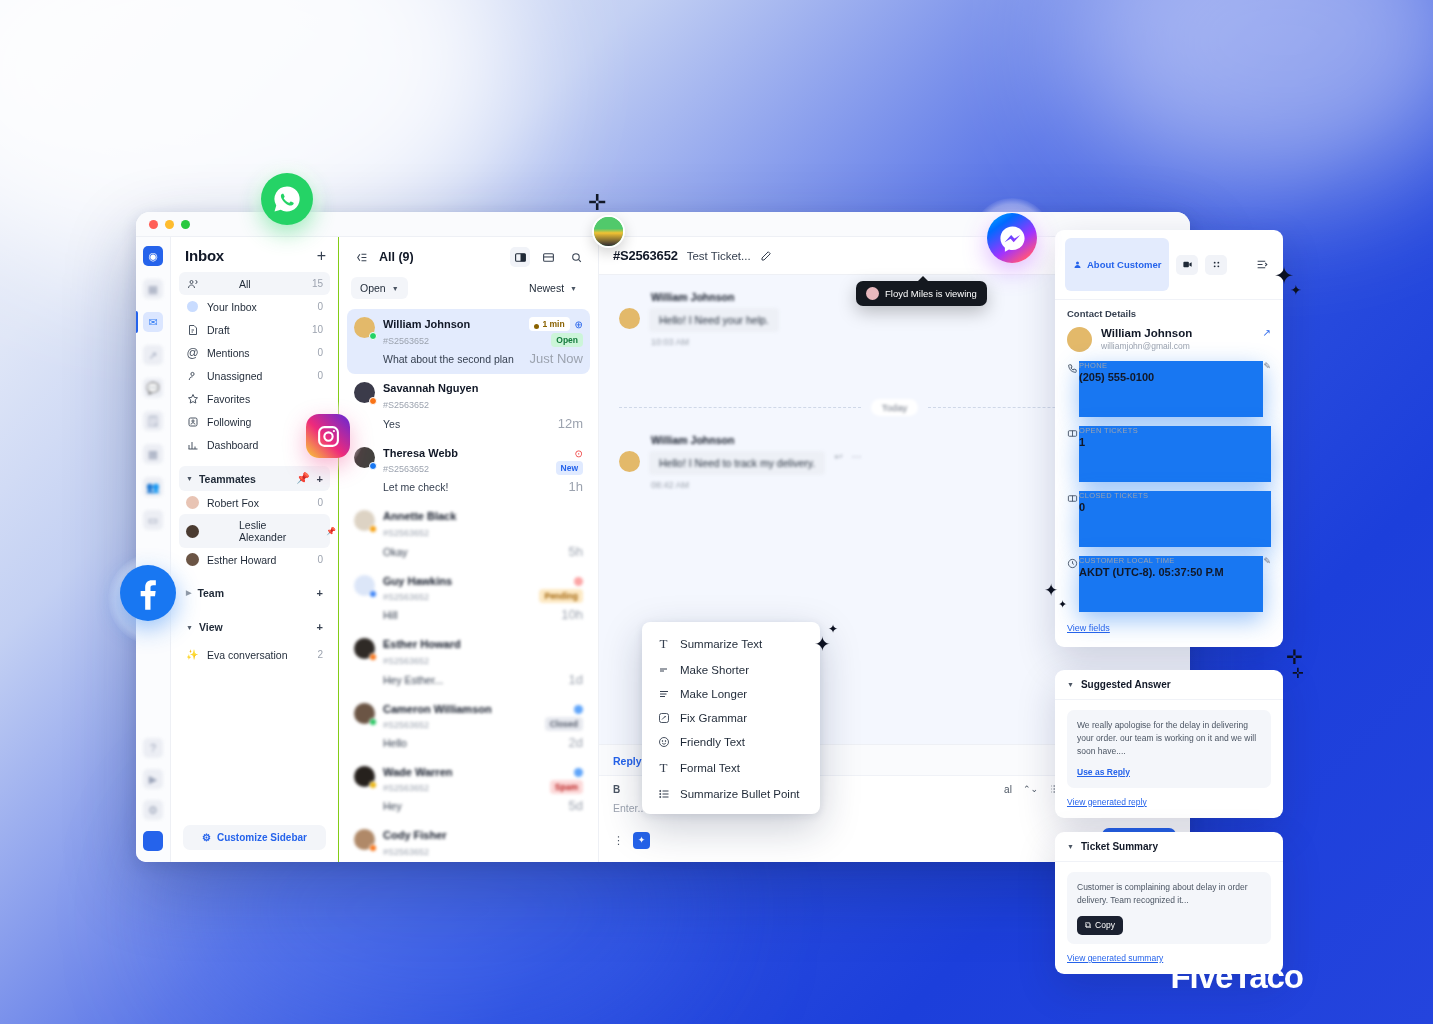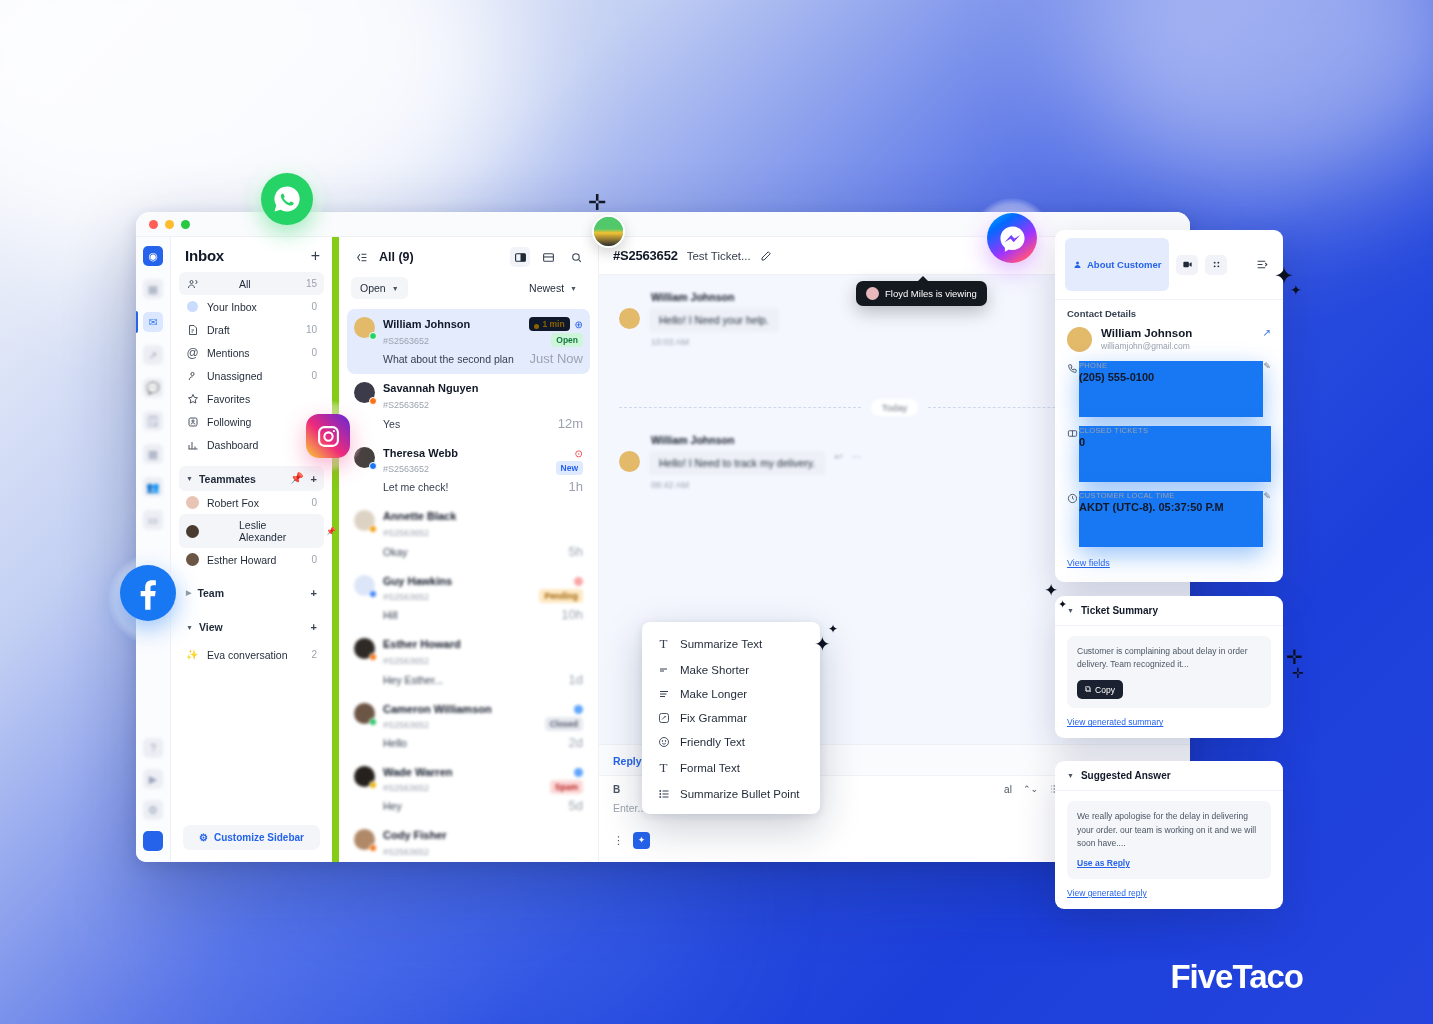--- a/index.html
+++ b/index.html
@@ -31,21 +31,21 @@
   
   .rail { width:35px; background:#fbfcfe; border-right:1px solid #eef0f5; display:flex; flex-direction:column; align-items:center; padding-top:9px; position:relative; }
   .rail .ricon { width:20px; height:20px; border-radius:5px; margin-bottom:13px; display:flex; align-items:center; justify-content:center; font-size:11px; color:#9aa3b8; background:#eceef4; }
   .rail .ricon.active { background:#dbe6ff; }
   .rail .ricon.brand { background:#2563eb; color:#fff; }
   .rail .spacer { flex:1; }
   .rail .rbottom { margin-bottom:11px; }
   .rail-activebar { position:absolute; left:0; width:2px; height:22px; background:#2563eb; border-radius:0 2px 2px 0; }
 
   
-  .sidebar { width:168px; background:#fff; border-right:7px solid #84cc16; display:flex; flex-direction:column; }
+  .sidebar { width:168px; background:#fff; border-right:1px solid #84cc16; display:flex; flex-direction:column; }
   .sb-head { display:flex; align-items:center; justify-content:space-between; padding:10px 12px 8px 14px; }
   .sb-title { font-size:15px; font-weight:600; color:#111827; letter-spacing:-.2px;}
   .sb-plus { font-size:16px; color:#374151; line-height:1; cursor:pointer;}
   .sb-list { padding:0 8px; }
   .sb-item { display:flex; align-items:center; gap:8px; padding:5px 7px; border-radius:6px; font-size:10.5px; color:#1f2937; cursor:pointer; }
   .sb-item.active { background:#f3f5f9;gap:40px; }
   .sb-item .ic { width:13px; height:13px; display:flex; align-items:center; justify-content:center; flex:0 0 13px; color:#4b5563;}
   .sb-item .lbl { flex:1; }
   .sb-item .cnt { font-size:10px; color:#9ca3af; }
   .sb-group { display:flex; align-items:center; gap:6px; padding:6px 7px; border-radius:6px; margin-top:10px; font-size:10.5px; font-weight:600; color:#1f2937; cursor:pointer;}
@@ -77,21 +77,21 @@
   .cticket { font-size:9px; color:#9ca3af; margin-top:2px;}
   .crow3 { display:flex; align-items:center; justify-content:space-between; gap:6px; margin-top:4px;}
   .cprev { font-size:10.5px; color:#374151;}
   .ctime { font-size:13px; color:#9ca3af;}
   .badge { font-size:8.5px; border-radius:4px; padding:2px 5px; font-weight:600;}
   .b-open{background:#ccf5d9;color:#137a3c}
   .b-new{background:#e0eaff;color:#2563eb}
   .b-pending{background:#fde9c4;color:#a16207}
   .b-closed{background:#e7e9ef;color:#555c6b}
   .b-spam{background:#fcd9d9;color:#b91c1c}
-  .b-min{background:#0f172a;color:#8a6200;display:flex;align-items:flex-end;gap:3px}
+  .b-min{background:#ffffff;color:#8a6200;display:flex;align-items:flex-end;gap:3px}
   .blur1{filter:blur(1.6px)}
 
   
   .chat { flex:1; display:flex; flex-direction:column; min-width:0; background:#fff; position:relative;}
   .chat-head { height:38px; display:flex; align-items:center; gap:9px; padding:0 14px; border-bottom:1px solid #eef0f5; }
   .ticket-id { font-size:13px; font-weight:700; color:#111827; letter-spacing:-.2px;}
   .ticket-name { font-size:11.5px; color:#374151;}
   .chat-head .right { margin-left:auto; display:flex; align-items:center; gap:9px;}
   .hav { width:18px; height:18px; border-radius:50%; background:#e8b8bd;}
   .chat-body { flex:1; background:#f4f7fe; padding:16px 20px; position:relative; overflow:hidden;}
@@ -774,82 +774,94 @@
               <path d="M5 4h4l2 5-2.5 1.5a12 12 0 005 5L15 13l5 2v4a1.5 1.5 0 01-1.7 1.5A17 17 0 013.5 5.7 1.5 1.5 0 015 4z"></path>
             </svg>
         </span>
         <span class="fb">
           <span class="fl" style="display:block;">PHONE</span>
           <span class="fv" style="display:block;">(205) 555-0100</span>
         </span>
         <span class="fe">✎</span>
       </div>
 
-
       <div class="fld">
         <span class="fi">
           <svg width="11" height="11" viewBox="0 0 24 24" fill="none" stroke="#374151" stroke-width="1.8">
               <rect x="3" y="6" width="18" height="12" rx="2"></rect>
               <path d="M12 6v12"></path>
             </svg>
         </span>
         <span class="fb">
+          <span class="fl" style="display:block;">OPEN TICKETS</span>
+          <span class="fv" style="display:block;">1</span>
+        </span>
+      </div>
+
+      <div class="fld">
+        <span class="fi">
+          <svg width="11" height="11" viewBox="0 0 24 24" fill="none" stroke="#374151" stroke-width="1.8">
+              <rect x="3" y="6" width="18" height="12" rx="2"></rect>
+              <path d="M12 6v12"></path>
+            </svg>
+        </span>
+        <span class="fb">
           <span class="fl" style="display:block;">CLOSED TICKETS</span>
           <span class="fv" style="display:block;">0</span>
         </span>
       </div>
 
       <div class="fld">
         <span class="fi">
           <svg width="11" height="11" viewBox="0 0 24 24" fill="none" stroke="#374151" stroke-width="1.8">
               <circle cx="12" cy="12" r="9"></circle>
               <path d="M12 7v5l3 2"></path>
             </svg>
         </span>
         <span class="fb">
           <span class="fl" style="display:block;">CUSTOMER LOCAL TIME</span>
           <span class="fv" style="display:block;">AKDT (UTC-8). 05:37:50 P.M</span>
         </span>
         <span class="fe">✎</span>
       </div>
 
       <a class="viewf" href="#">View fields</a>
+    </div>
+  </div>
+
+  <div class="rp-card" style="margin-top:23px;">
+    <div class="acc-h">
+      <span class="cv">▼</span>
+      <span>Suggested Answer</span>
+    </div>
+    <div class="acc-b">
+      <div class="acc-inner">
+        <div class="acc-tx">We really apologise for the delay in delivering your order. our team is working on it and we will soon have....</div>
+        <a class="acc-link" href="#">Use as Reply</a>
+      </div>
+      <a class="acc-foot" href="#">View generated reply</a>
     </div>
   </div>
 
   <div class="rp-card" style="margin-top:14px;">
     <div class="acc-h">
       <span class="cv">▼</span>
       <span>Ticket Summary</span>
     </div>
     <div class="acc-b">
       <div class="acc-inner">
         <div class="acc-tx">Customer is complaining about delay in order delivery. Team recognized it...</div>
         <span class="copy-btn">
           <span>⧉</span>
           <span>Copy</span>
         </span>
       </div>
       <a class="acc-foot" href="#">View generated summary</a>
     </div>
   </div>
-
-  <div class="rp-card" style="margin-top:23px;">
-    <div class="acc-h">
-      <span class="cv">▼</span>
-      <span>Suggested Answer</span>
-    </div>
-    <div class="acc-b">
-      <div class="acc-inner">
-        <div class="acc-tx">We really apologise for the delay in delivering your order. our team is working on it and we will soon have....</div>
-        <a class="acc-link" href="#">Use as Reply</a>
-      </div>
-      <a class="acc-foot" href="#">View generated reply</a>
-    </div>
-  </div>
 </div>
 
 <div class="tooltip">
   <span class="tav"></span>
   <span>Floyd Miles is viewing</span>
 </div>
 
 <div class="halo" style="left:248px;top:160px;width:78px;height:78px;z-index:39;"></div>
 <div class="chip wa" style="left:261px;top:173px;">
   <svg width="30" height="30" viewBox="0 0 24 24" fill="#fff">

